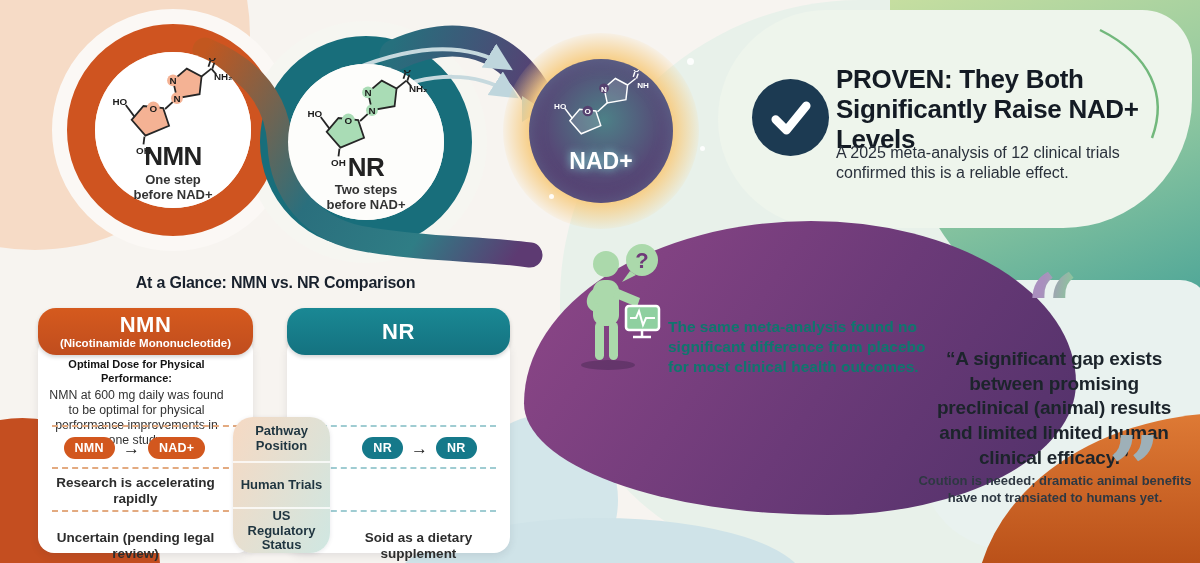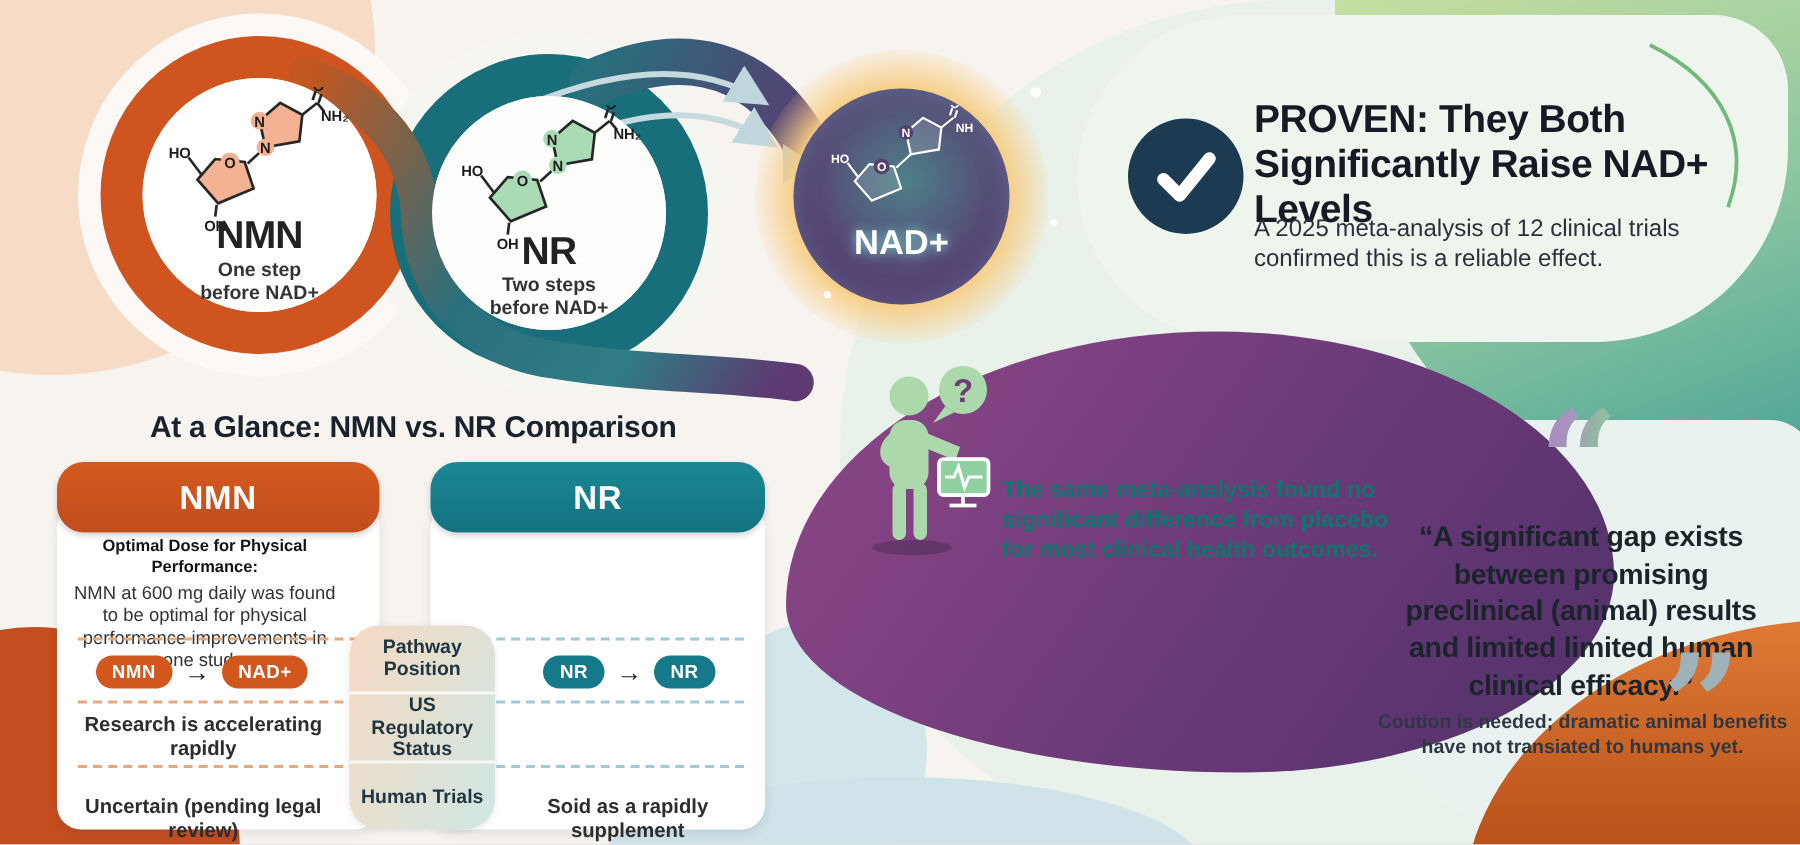--- a/index.html
+++ b/index.html
@@ -73,21 +73,21 @@
               font-weight:700;line-height:1;background:linear-gradient(100deg,#a98fbe 30%,#8bc89b 75%);
               -webkit-background-clip:text;background-clip:text;color:transparent;}
   .close-quote{left:1108px;top:424px;z-index:7;font-family:"DejaVu Serif",serif;font-size:92px;
                font-weight:700;line-height:1;color:#9eb0b8;}
   .quote-text{left:926px;top:347px;width:256px;text-align:center;font-size:19px;line-height:1.3;
               font-weight:800;color:#1c242b;z-index:7;letter-spacing:-.2px;}
   .quote-caption{left:902px;top:473px;width:306px;text-align:center;font-size:13px;line-height:1.3;
                  font-weight:600;color:#2e3842;z-index:7;}
 
   
-  .glance-title{left:73px;top:274px;width:405px;text-align:center;font-size:20px;font-weight:800;
+  .glance-title{left:73px;top:274px;width:405px;text-align:center;font-size:16px;font-weight:800;
                 color:#19212d;z-index:7;letter-spacing:-.2px;}
   .col-header{top:308px;height:47px;border-radius:18px;z-index:9;color:#fff;text-align:center;
               display:flex;flex-direction:column;justify-content:center;
               box-shadow:0 2px 4px rgba(0,0,0,.18);}
   .col-header .hname{font-size:22px;font-weight:800;line-height:22px;letter-spacing:.5px;}
   .col-header .hsub{font-size:11.5px;font-weight:700;line-height:14px;}
   .hdr-nmn{left:38px;width:215px;background:linear-gradient(180deg,#d55a1e,#c04d1e);}
   .hdr-nr{left:287px;width:223px;background:linear-gradient(180deg,#1a8894,#147280);}
   .card{top:336px;height:217px;background:#fff;border-radius:16px;z-index:8;
         box-shadow:0 3px 8px rgba(40,40,60,.10);}
@@ -281,20 +281,21 @@
 
   <div class="abs open-quote">“</div>
   <div class="abs quote-text">“A significant gap exists between promising preclinical (animal) results and limited limited human clinical efficacy.”</div>
   <div class="abs close-quote">”</div>
   <div class="abs quote-caption">Coution is needed; dramatic animal benefits have not transiated to humans yet.</div>
 
   <div class="abs glance-title">At a Glance: NMN vs. NR Comparison</div>
 
   <div class="abs col-header hdr-nmn">
     <div class="hname">NMN</div>
+    <div class="hsub">(Nicotinamide Mononucleotide)</div>
   </div>
   <div class="abs col-header hdr-nr">
     <div class="hname">NR</div>
   </div>
 
   <div class="abs card card-nmn">
     <div class="dose">
       <div class="dose-heading">Optimal Dose for Physical Performance:</div>
       <div class="dose-body">NMN at 600 mg daily was found to be optimal for physical performance improvements in one study.</div>
     </div>
@@ -312,22 +313,22 @@
 
   <div class="abs card card-nr">
     <div class="sep" style="top:89px;"></div>
     <div class="pill-row">
       <span class="pill pill-teal">NR</span>
       <span class="pill-arrow">→</span>
       <span class="pill pill-teal">NR</span>
     </div>
     <div class="sep" style="top:131px;"></div>
     <div class="sep" style="top:174px;"></div>
-    <div class="cell-text row-reg">Soid as a rapidly supplement</div>
+    <div class="cell-text row-reg">Soid as a dietary supplement</div>
   </div>
 
   <div class="abs center-strip">
     <div class="strip-cell">Pathway Position</div>
+    <div class="strip-cell">Human Trials</div>
     <div class="strip-cell">US Regulatory Status</div>
-    <div class="strip-cell">Human Trials</div>
   </div>
 
 </div>
 
 </body></html>

